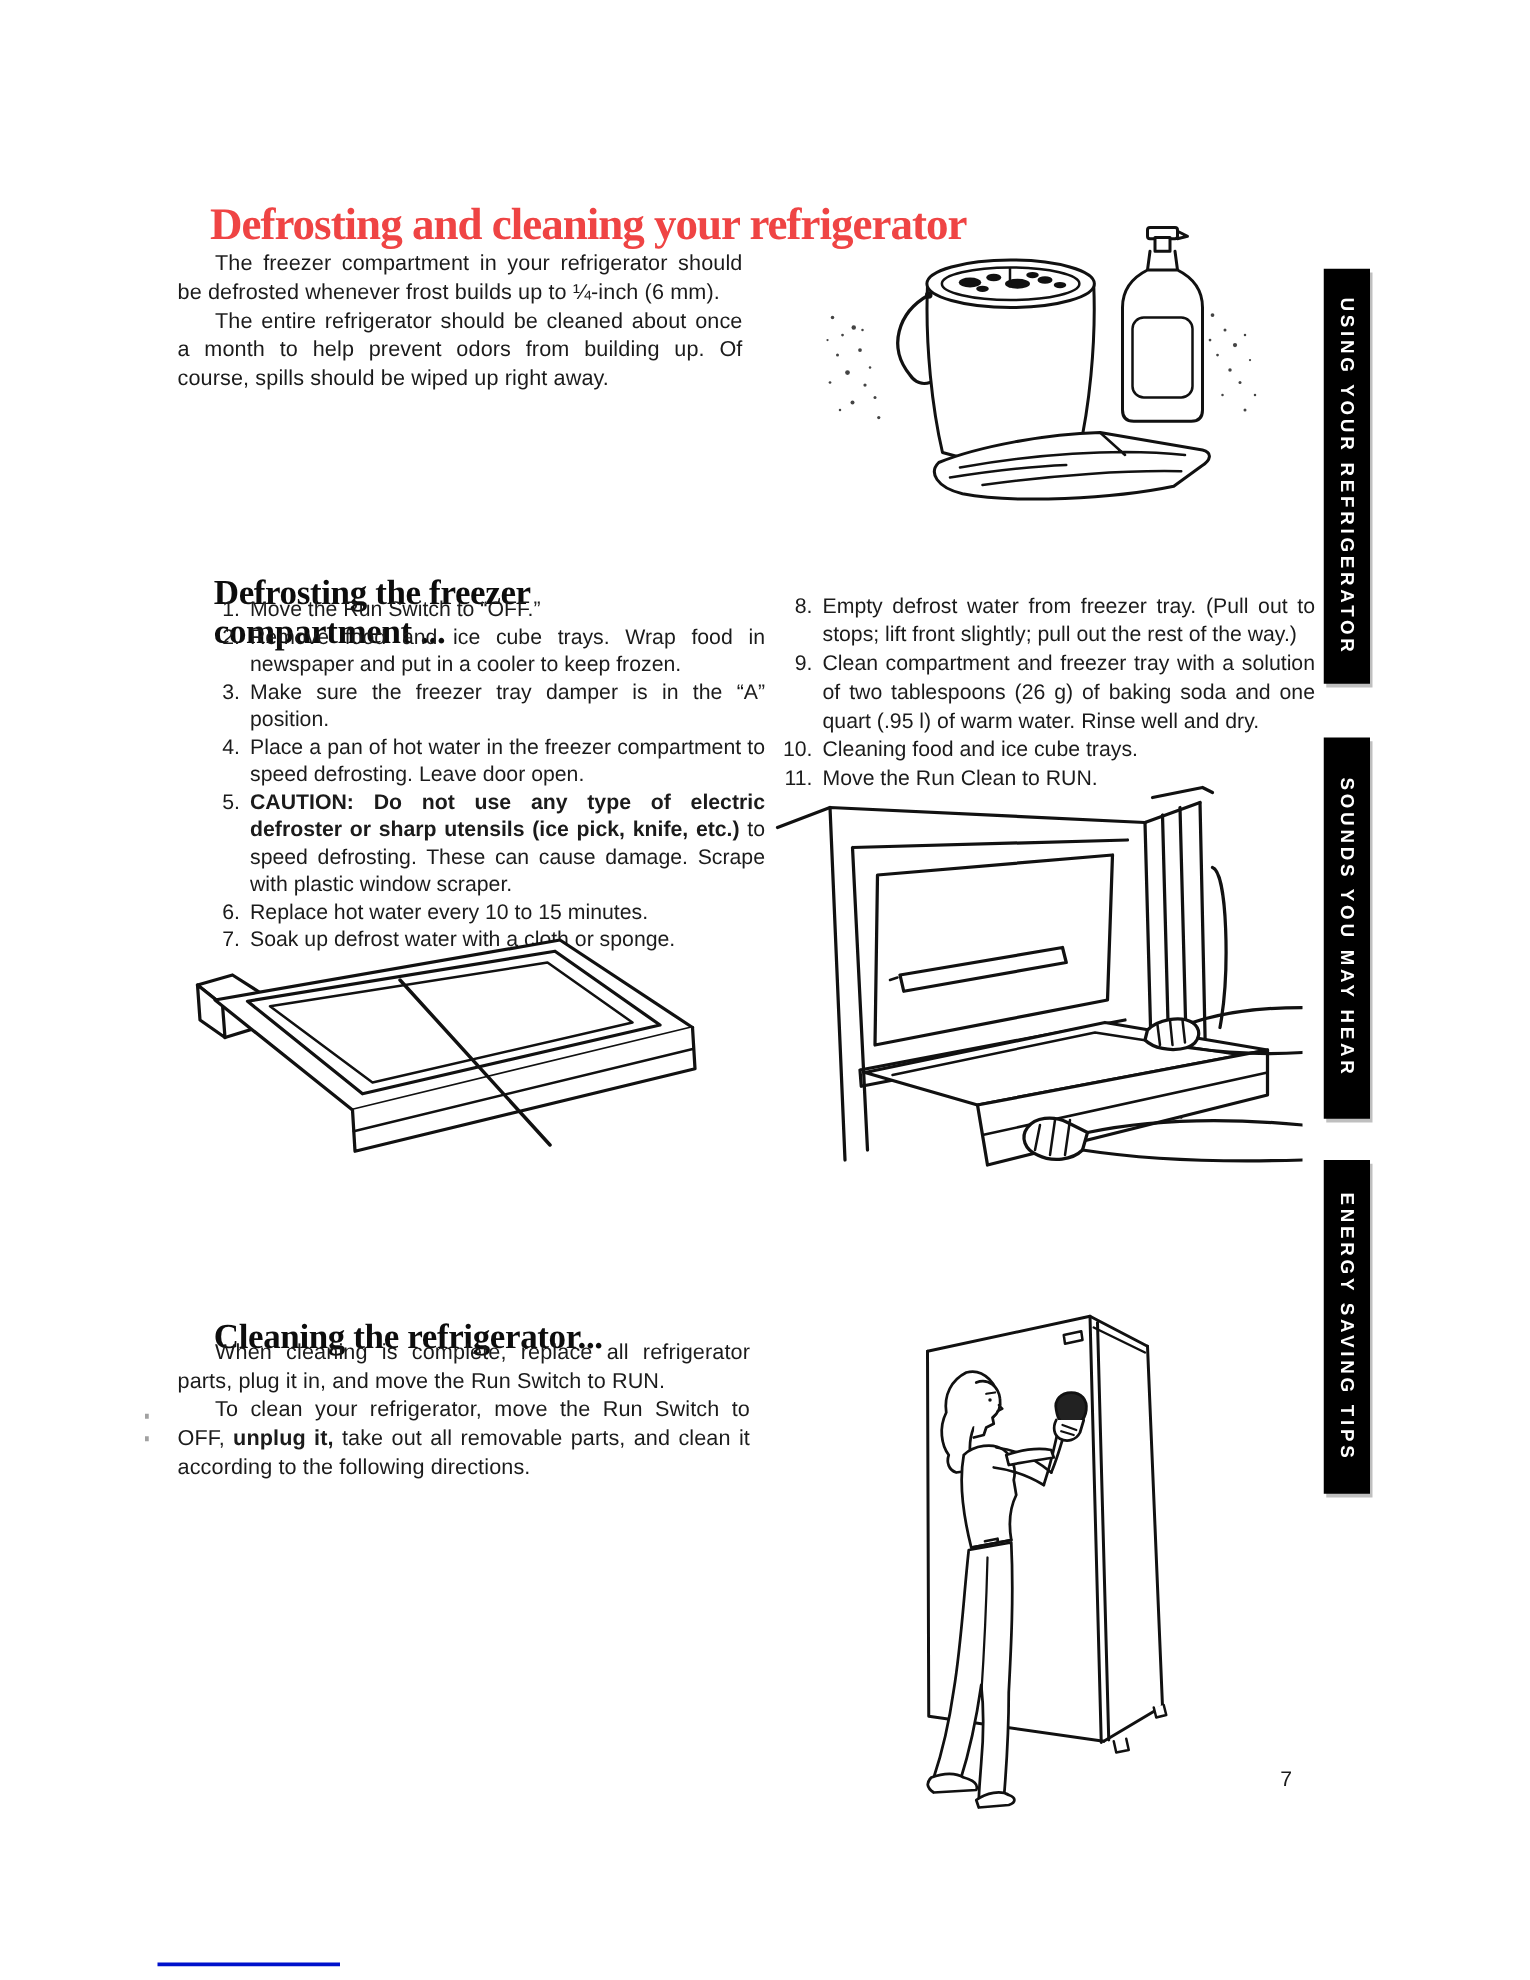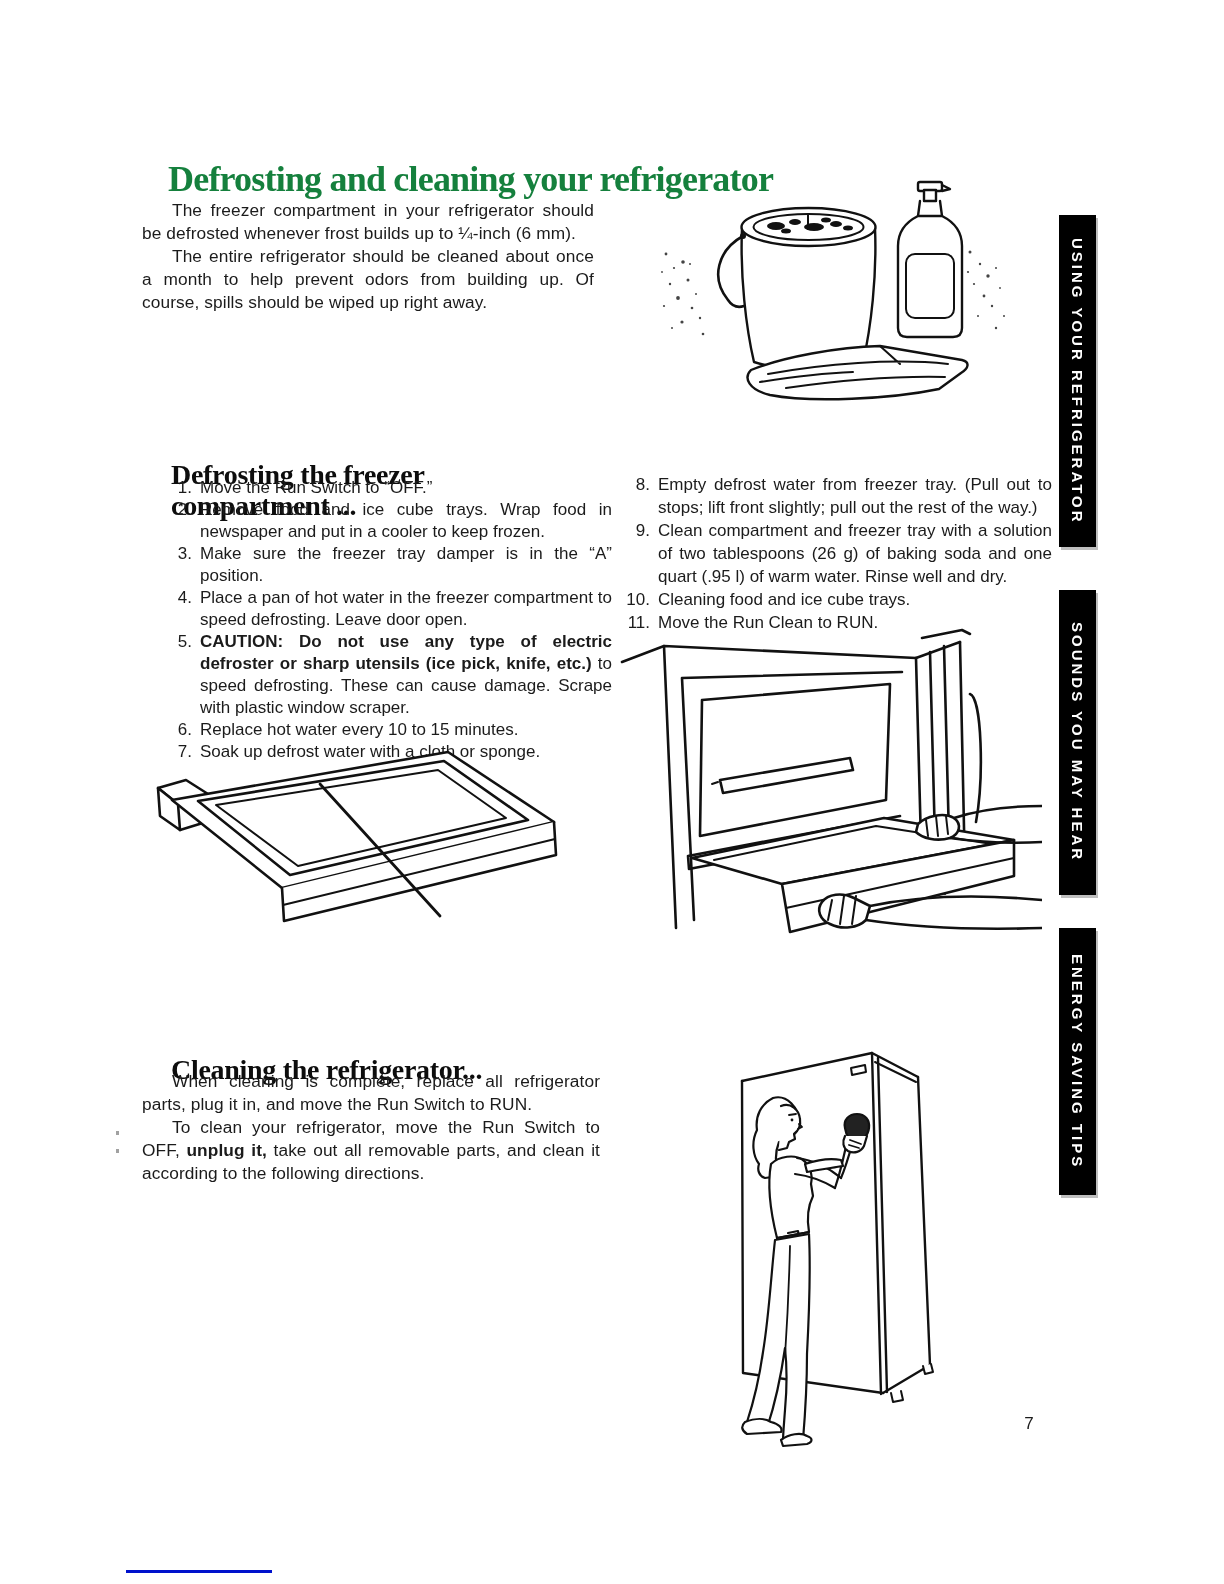--- a/index.html
+++ b/index.html
@@ -6,21 +6,21 @@
   .page{
     position:relative;width:1224px;height:1584px;background:#ffffff;
     font-family:"Liberation Sans",sans-serif;color:#1b1b1b;overflow:hidden;
     margin:0 auto;
   }
   .abs{position:absolute;}
   
   .doc-title{
     left:168px;top:134px;width:760px;
     font-family:"Liberation Serif",serif;font-weight:700;
-    font-size:36px;letter-spacing:-0.8px;color:#15803d;
+    font-size:36px;letter-spacing:-0.8px;color:#ef4444;
   }
   .section-heading{
     font-family:"Liberation Serif",serif;font-weight:700;
     font-size:28px;line-height:31px;color:#0d0d0d;letter-spacing:-0.3px;
   }
   .heading-defrost{left:171px;top:436px;width:360px;}
   .heading-cleaning{left:171px;top:1031px;width:460px;}
   
   .bodytext p{
     margin:0;text-indent:30px;font-size:17.3px;line-height:23px;

